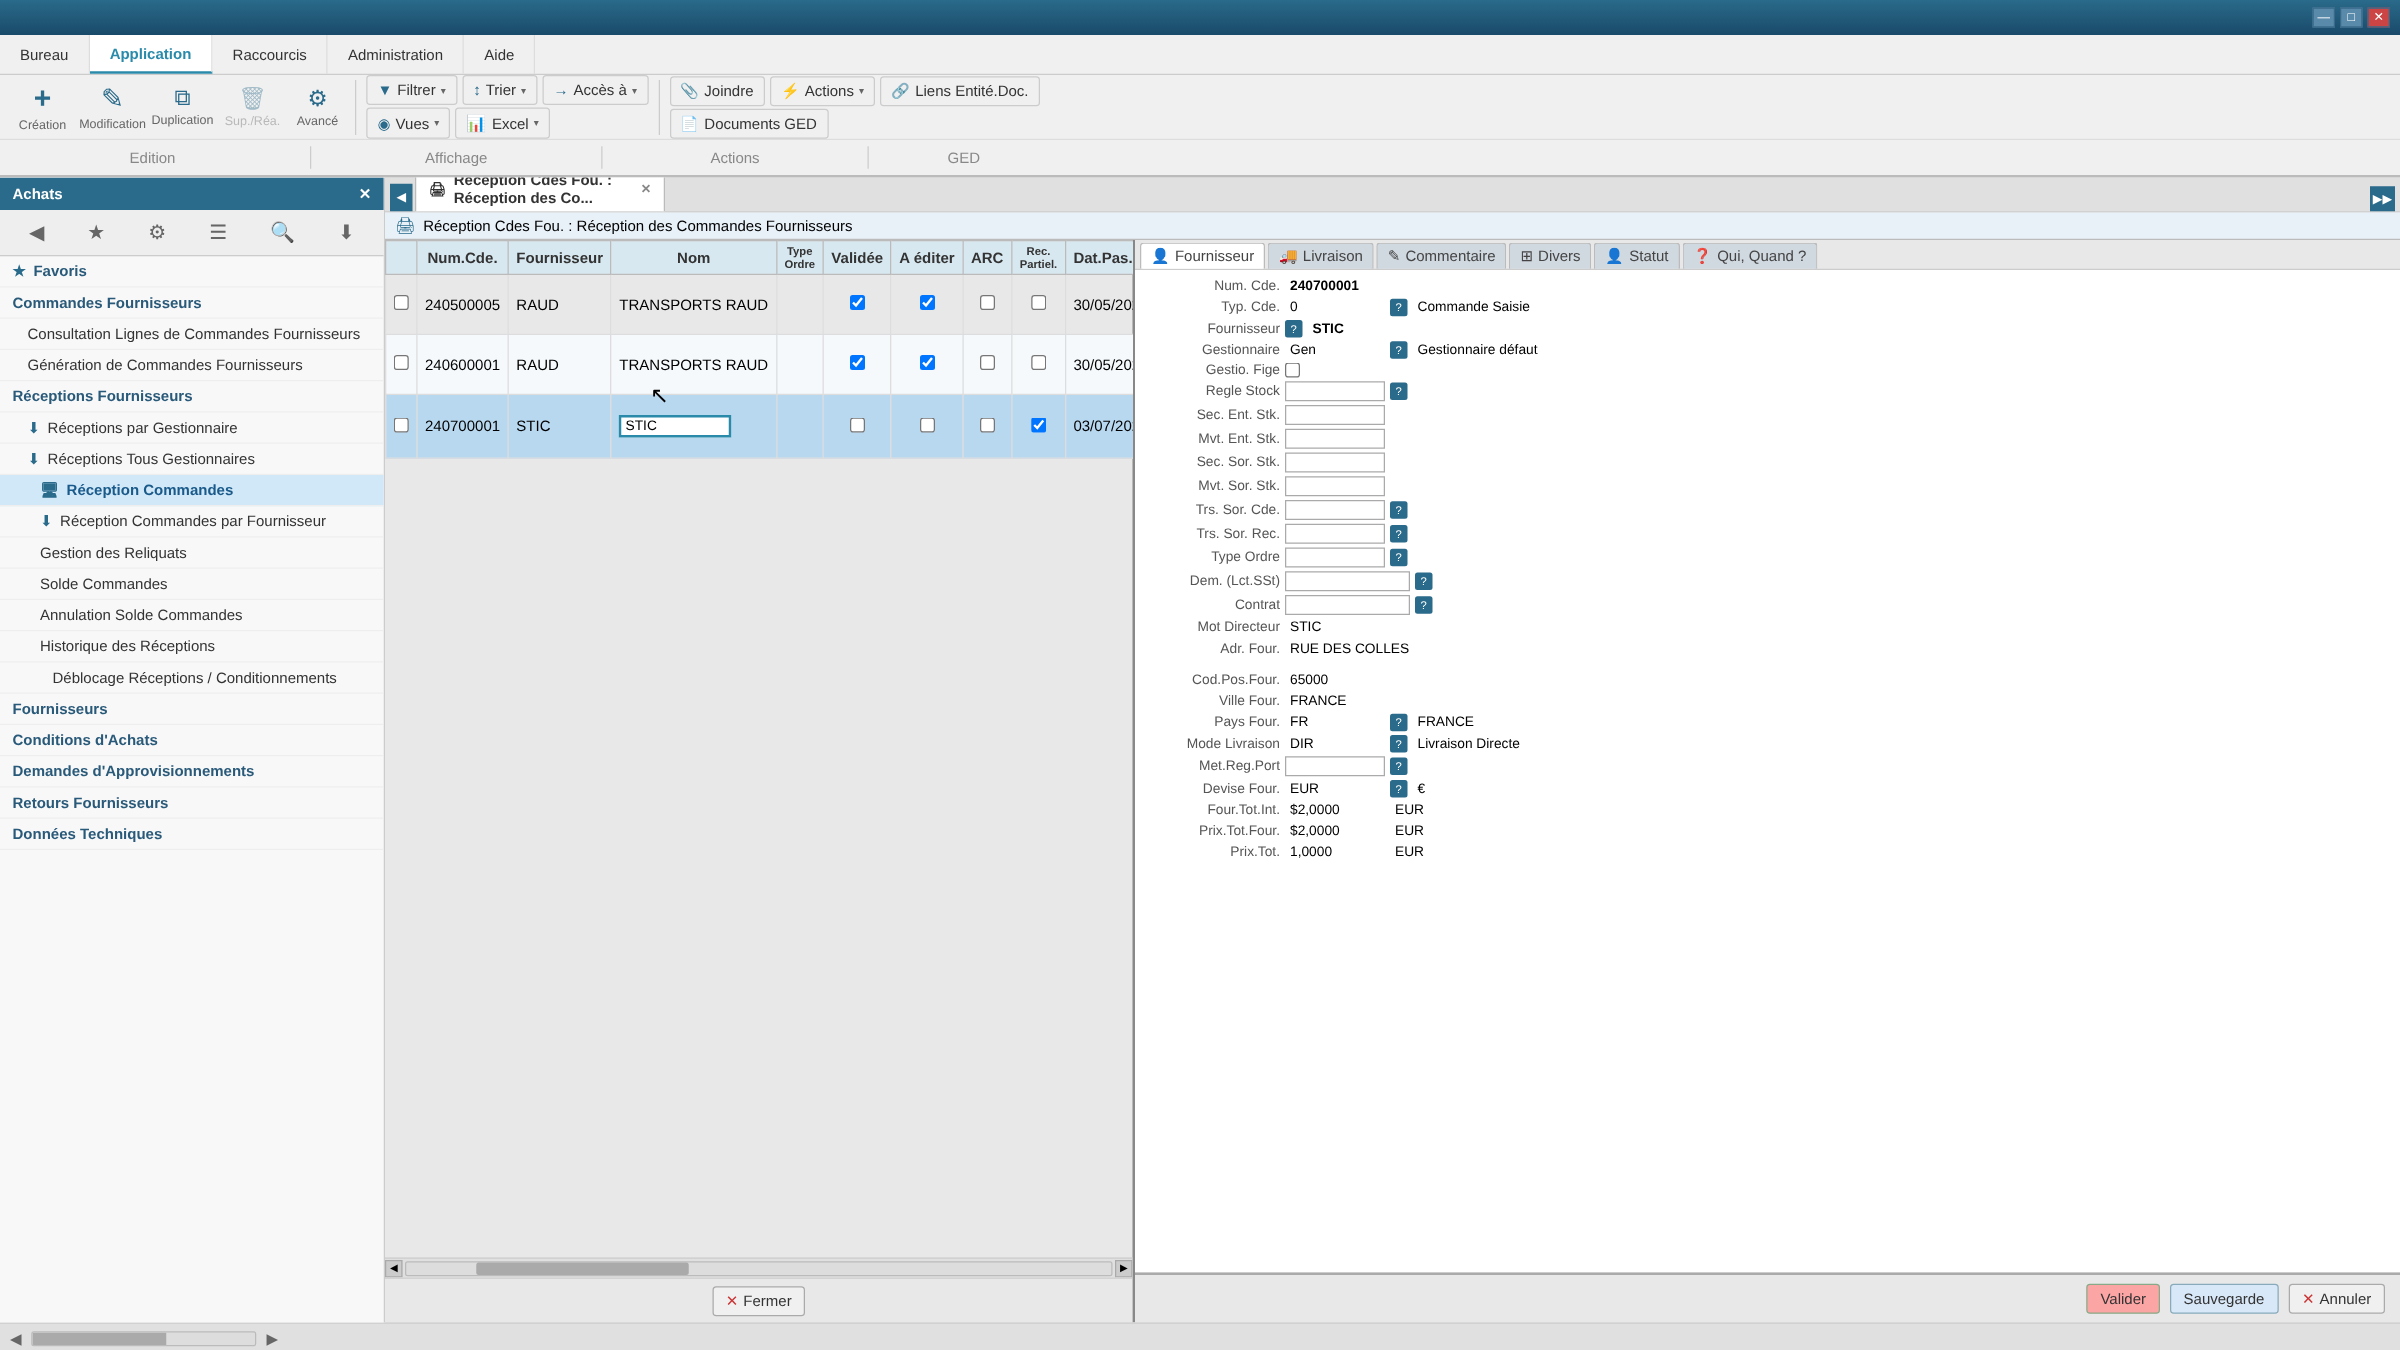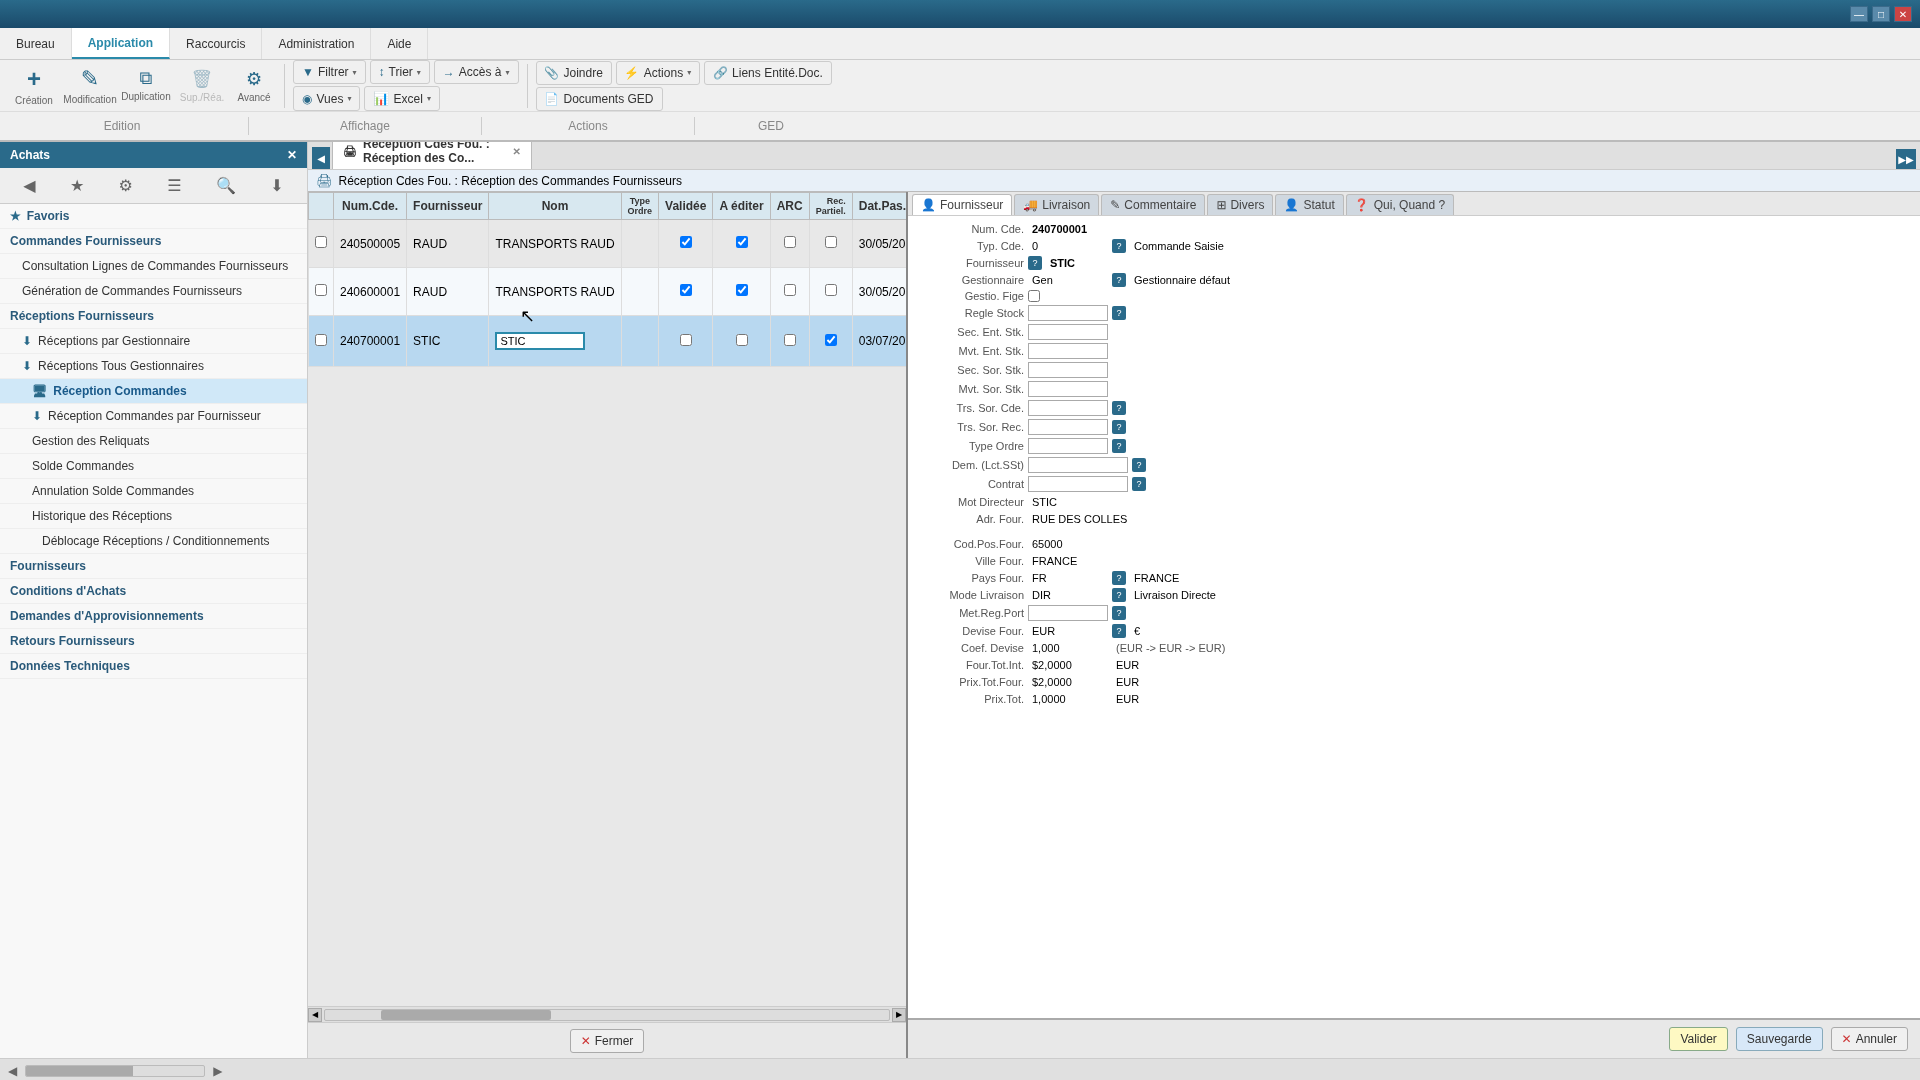--- a/index.html
+++ b/index.html
@@ -306,21 +306,21 @@
       display: flex;
       align-items: center;
       gap: 4px;
       padding: 4px 10px;
       border: 1px solid #aaa;
       border-radius: 3px;
       cursor: pointer;
       font-size: 11px;
     }
     .btn-close { background: #f0f0f0; color: #333; }
-    .btn-validate { background: #fef9c3; color: #333; border-color: #88aa88; text-align: center; }
+    .btn-validate { background: #fca5a5; color: #333; border-color: #88aa88; text-align: center; }
     .btn-save { background: #d8e8f8; color: #333; border-color: #88aabb; }
     .btn-cancel { background: #f0f0f0; color: #333; }
 
     .scrollbar-row {
       height: 16px;
       background: #e0e0e0;
       border-top: 1px solid #ccc;
       display: flex;
       align-items: center;
     }
@@ -624,21 +624,21 @@
             <thead>
               <tr>
                 <th style="width:20px;"></th>
                 <th>Num.Cde.</th>
                 <th>Fournisseur</th>
                 <th style="min-width:120px;">Nom</th>
                 <th style="font-size:9px;">Type<br>Ordre</th>
                 <th>Validée</th>
                 <th>A éditer</th>
                 <th>ARC</th>
-                <th style="font-size:9px;text-align:right;">Rec.<br>Partiel.</th>
+                <th style="font-size:9px;">Rec.<br>Partiel.</th>
                 <th>Dat.Pas.Défaut</th>
               </tr>
             </thead>
             <tbody>
               <tr>
                 <td class="checkbox-cell"><input type="checkbox" class="checkbox" style=""></td>
                 <td>240500005</td>
                 <td>RAUD</td>
                 <td>TRANSPORTS RAUD</td>
                 <td></td>
@@ -853,25 +853,20 @@
             <div class="help-btn">?</div>
           </div>
 
           <div class="field-row">
             <span class="field-label">Devise Four.</span>
             <span class="field-value">EUR</span>
             <div class="help-btn">?</div>
             <span class="field-value">€</span>
           </div>
 
-          <div class="field-row">
-            <span class="field-label">Coef. Devise</span>
-            <span class="field-value">1,000</span>
-            <span class="field-value" style="color:#555;">(EUR -&gt; EUR -&gt; EUR)</span>
-          </div>
 
           <div class="field-row">
             <span class="field-label">Four.Tot.Int.</span>
             <span class="field-value">$2,0000</span>
             <span class="field-value">EUR</span>
           </div>
 
           <div class="field-row">
             <span class="field-label">Prix.Tot.Four.</span>
             <span class="field-value">$2,0000</span>

